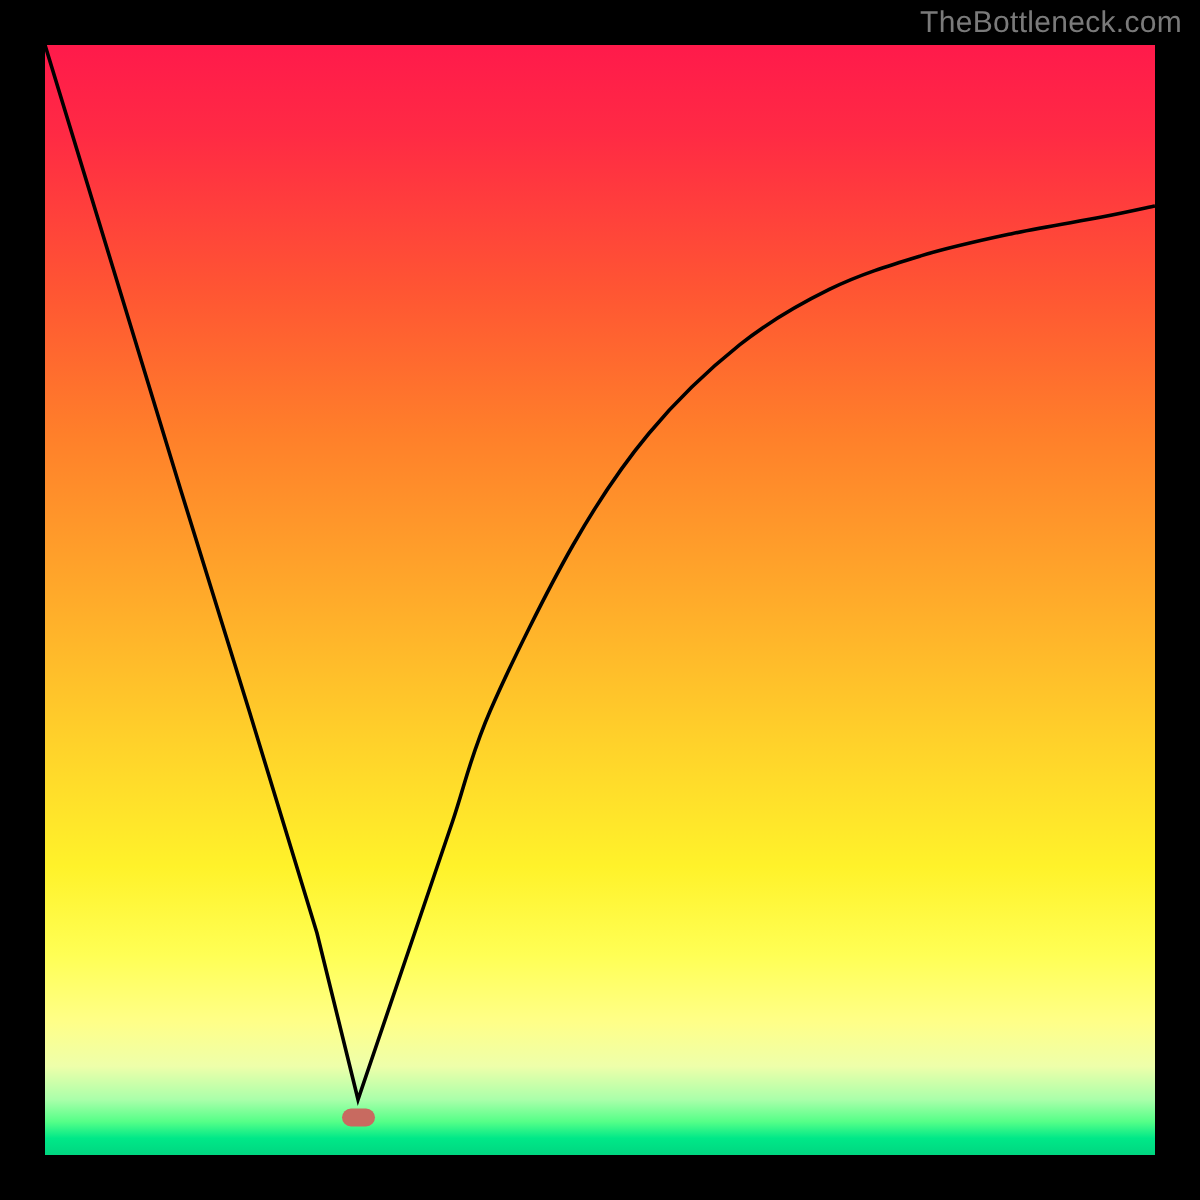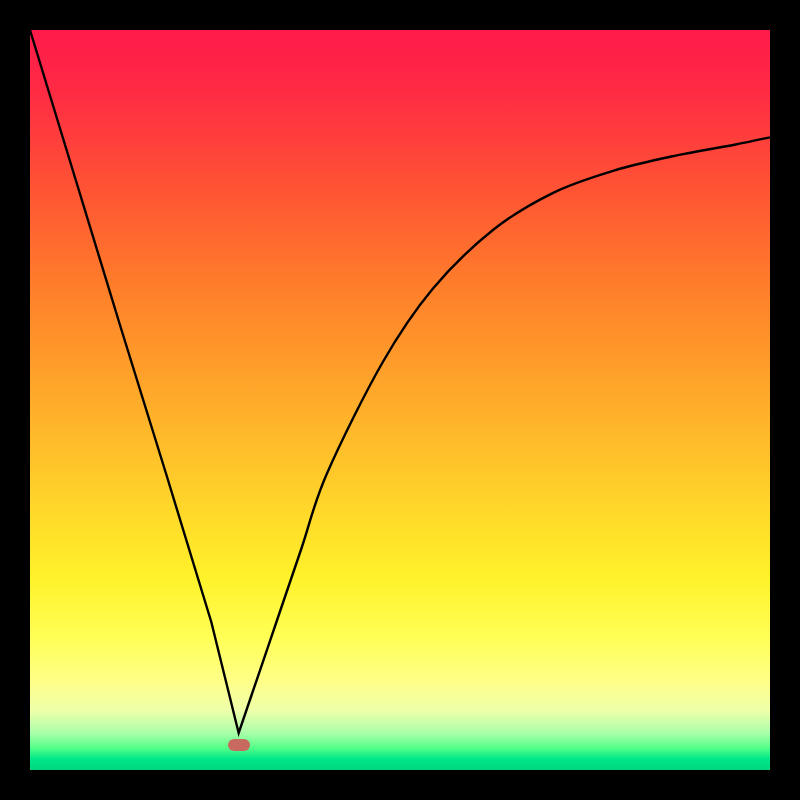--- a/index.html
+++ b/index.html
@@ -74,13 +74,14 @@
 <div class="frame">
   <div class="plot">
 
     <svg class="curve" viewBox="0 0 740 740" preserveAspectRatio="none">
       <path id="curve-path" d="M0.00 0.00 L45.14 148.00 L90.28 296.00 L136.16 444.00 L181.30 592.00 L208.68 703.00 L208.68 703.00 C210.78 696.83 214.97 684.50 221.26 666.00 C227.55 647.50 238.03 616.67 246.42 592.00 C254.81 567.33 263.19 542.67 271.58 518.00 C279.97 493.33 283.30 474.83 296.74 444.00 C310.18 413.17 334.60 363.83 352.24 333.00 C369.88 302.17 384.06 281.20 402.56 259.00 C421.06 236.80 443.14 215.83 463.24 199.80 C483.34 183.77 503.08 172.67 523.18 162.80 C543.28 152.93 563.63 146.77 583.86 140.60 C604.09 134.43 624.44 130.12 644.54 125.80 C664.64 121.48 688.57 117.78 704.48 114.70 C720.39 111.62 734.08 108.53 740.00 107.30 " fill="none" stroke="#000" stroke-width="2.4"></path>
     </svg>
 
     <div id="vertex" class="vertex-marker" style="left: 208.68px; top: 714.84px;"></div>
 
   </div>
+  <div class="watermark">TheBottleneck.com</div>
 </div>
 
 </body></html>

